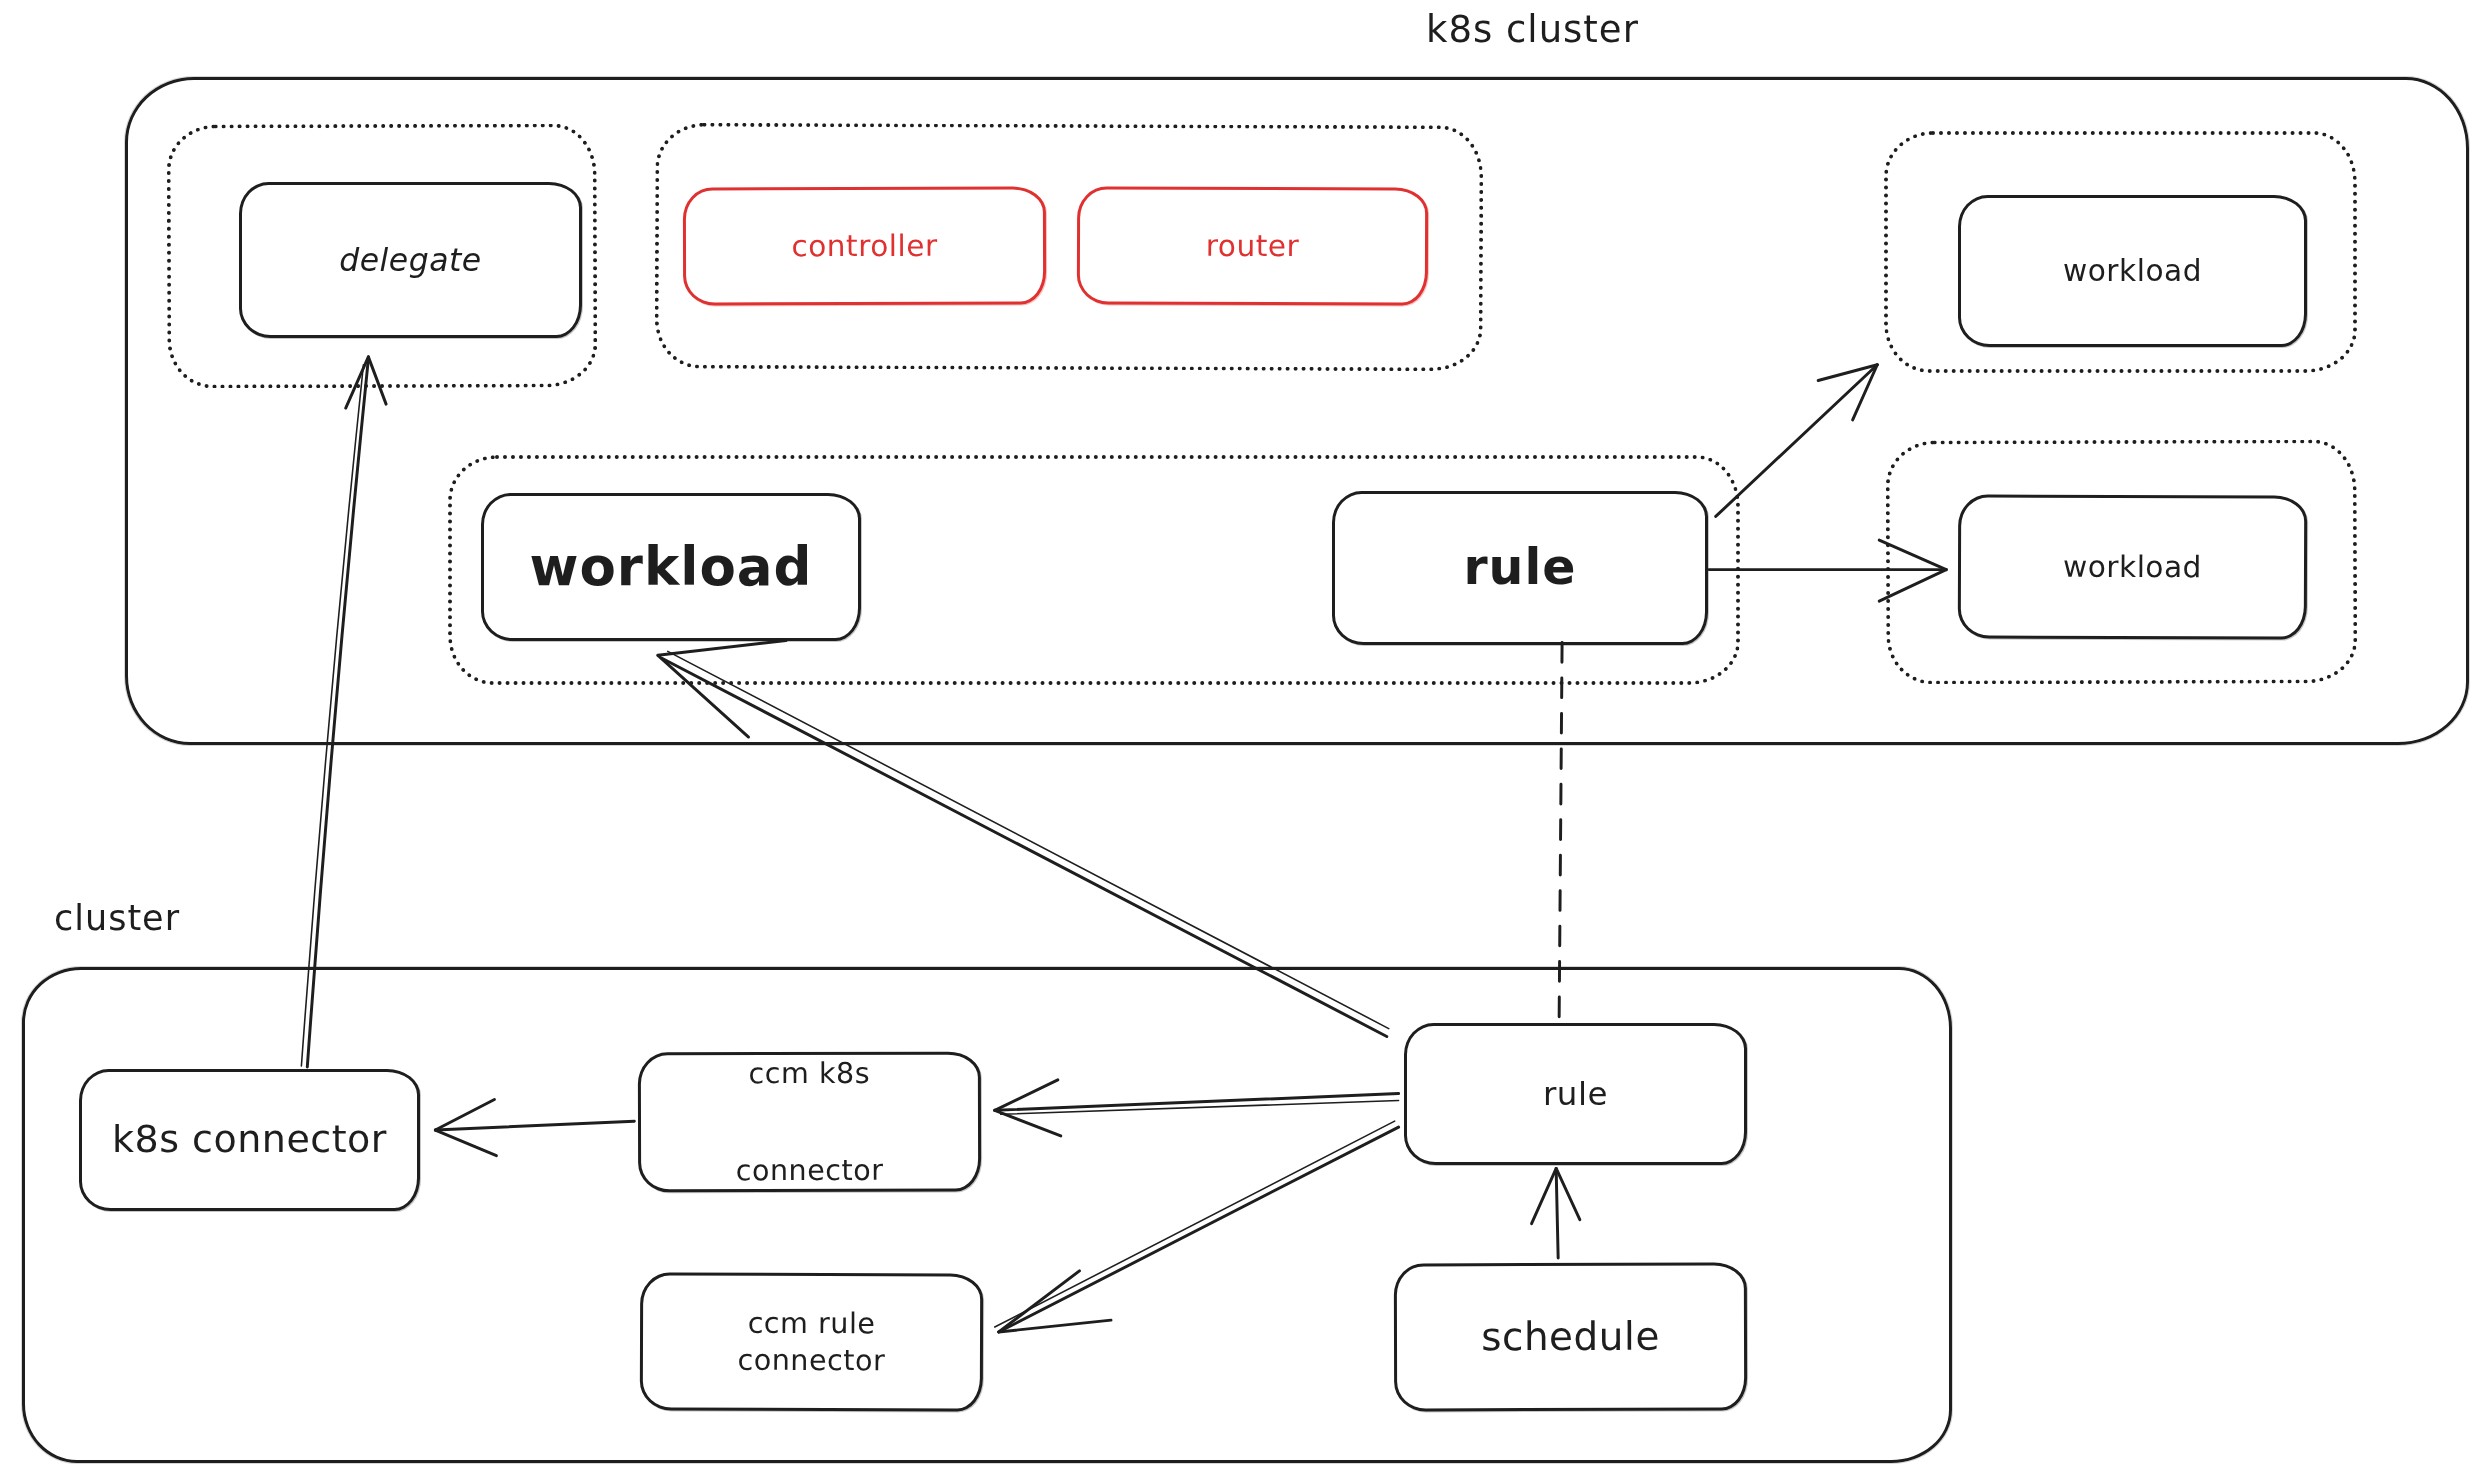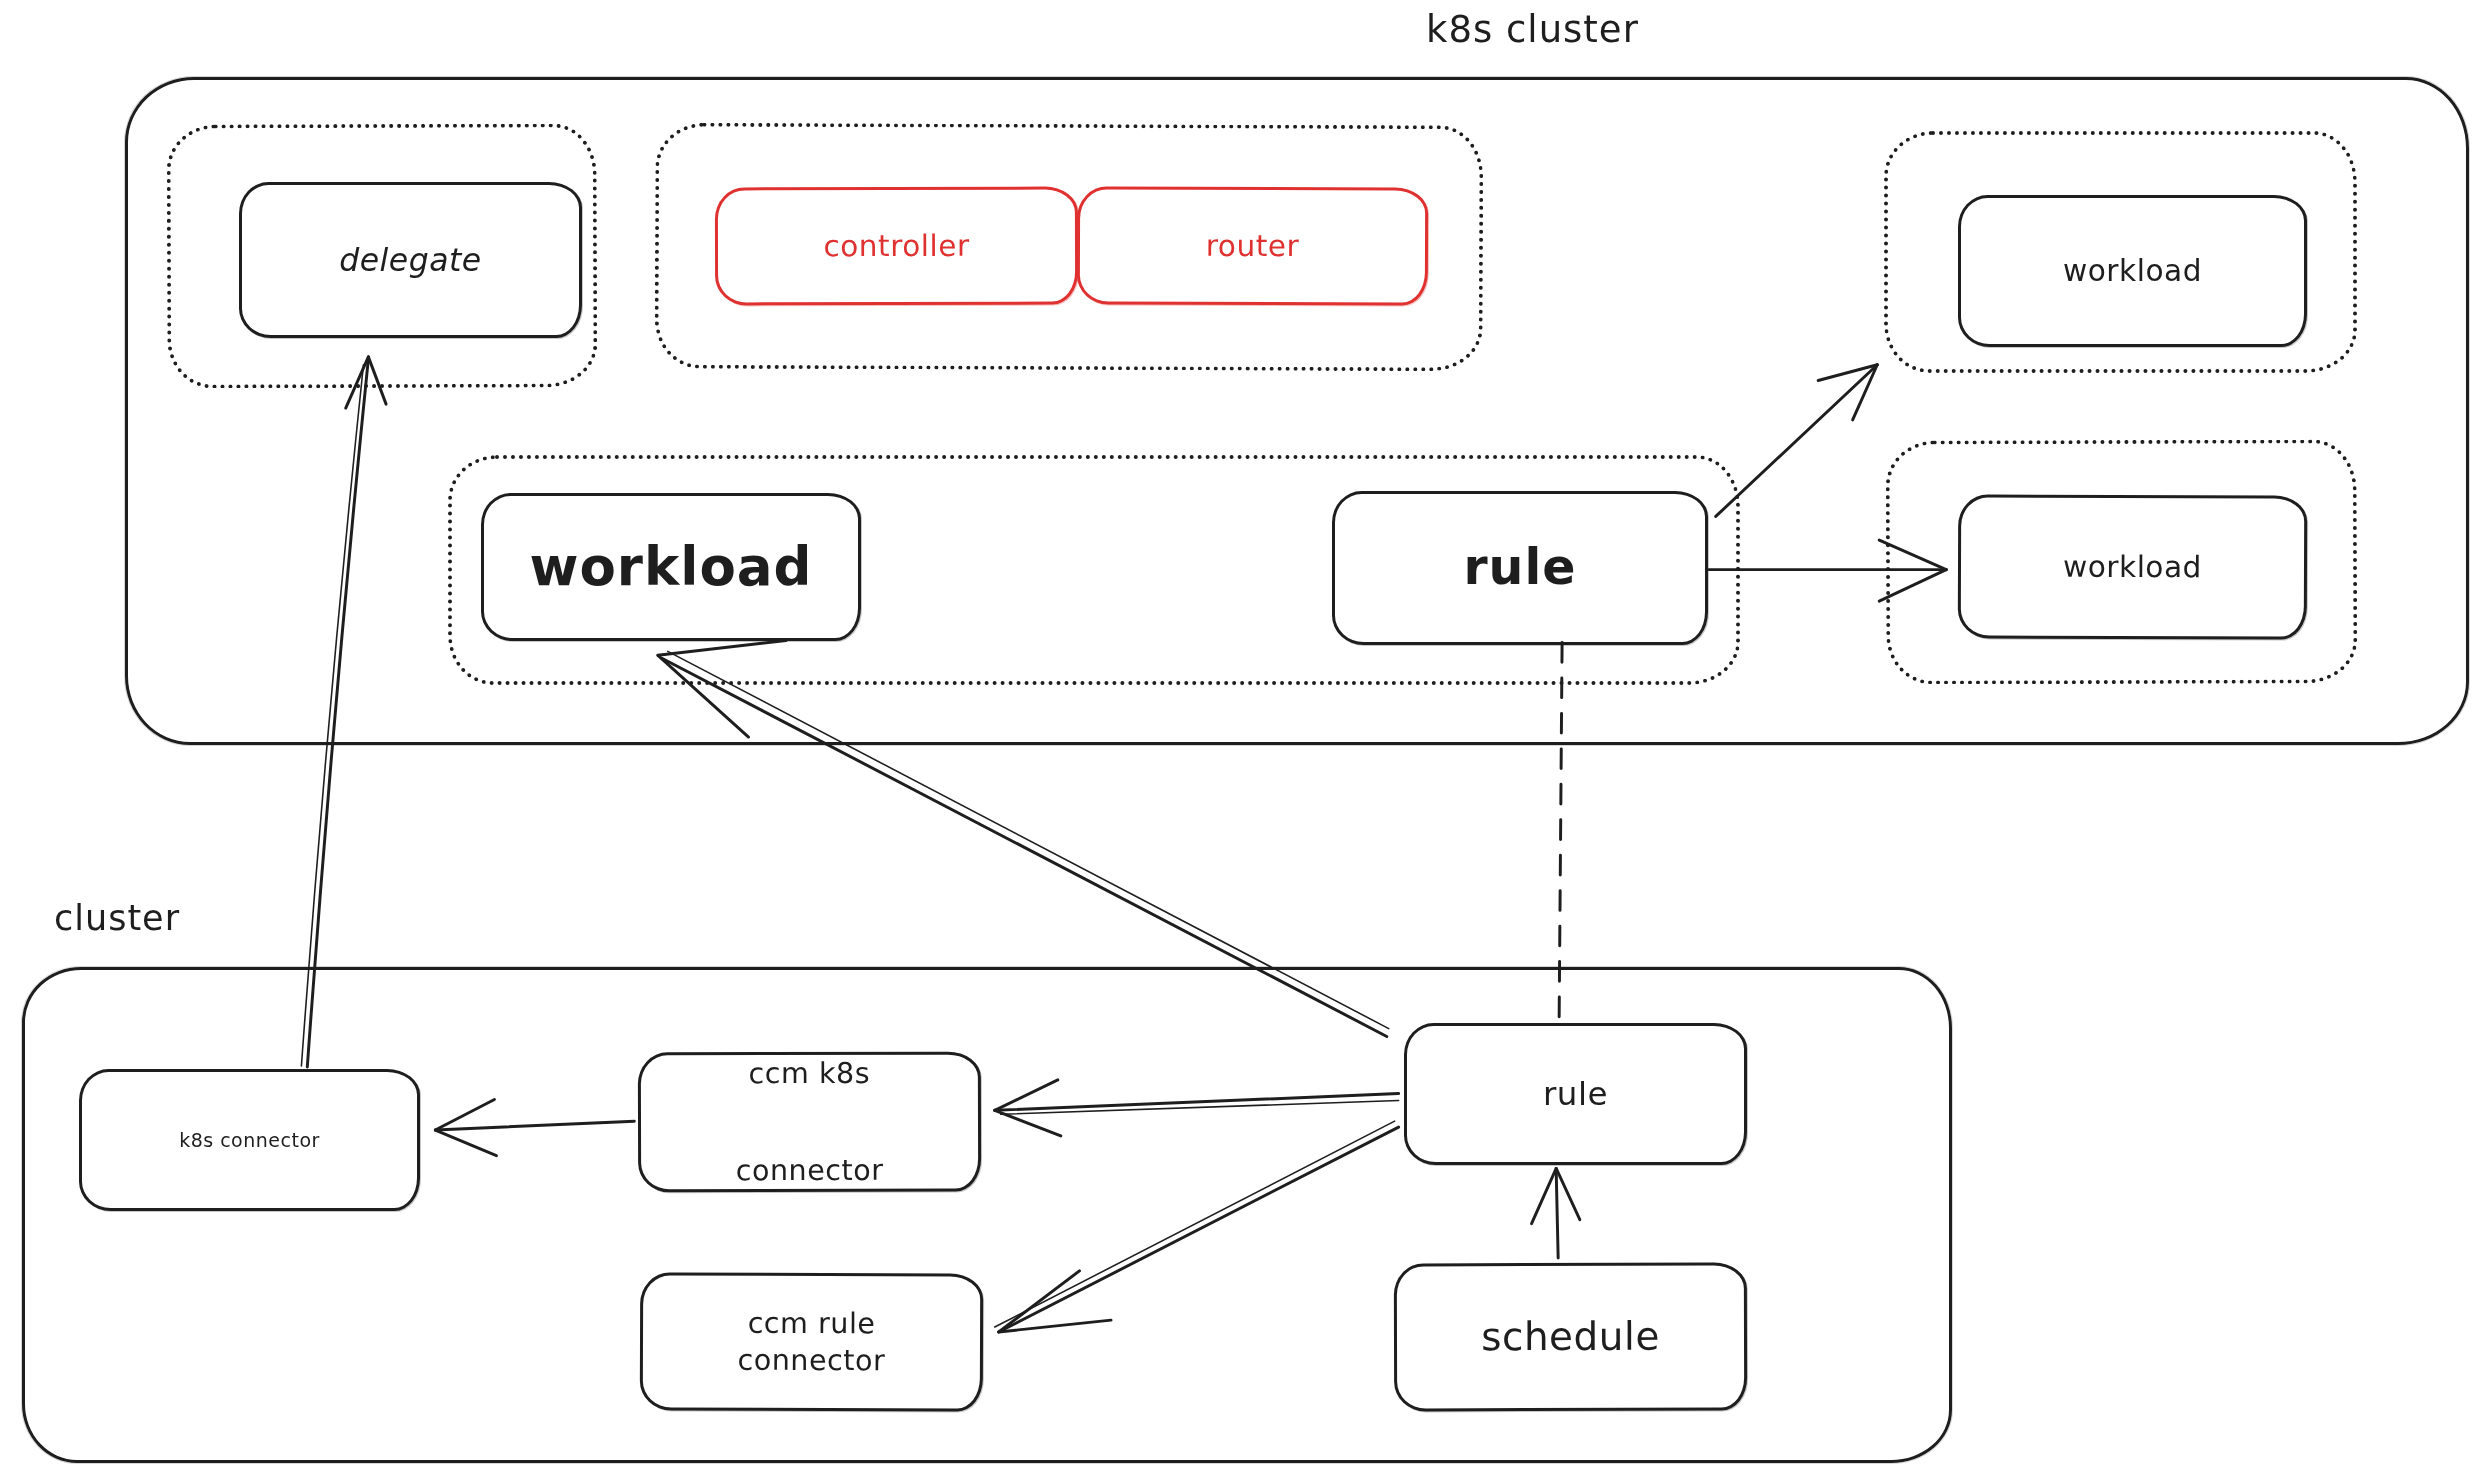--- a/index.html
+++ b/index.html
@@ -64,21 +64,21 @@
   <div class="group tilt-a" style="left:167px;top:124px;width:422px;height:256px;"></div>
   <div class="group tilt-b" style="left:655px;top:124px;width:820px;height:238px;"></div>
   <div class="group" style="left:1884px;top:131px;width:465px;height:234px;"></div>
   <div class="group" style="left:448px;top:455px;width:1284px;height:222px;"></div>
   <div class="group tilt-a" style="left:1886px;top:440px;width:463px;height:236px;"></div>
 
   <div class="node" style="left:239px;top:182px;width:337px;height:150px;font-size:31.5px;font-style:italic;">
     <span>delegate</span>
   </div>
 
-  <div class="node red tilt-a" style="left:683px;top:187px;width:357px;height:112px;font-size:29.6px;margin-left:32px;">
+  <div class="node red tilt-a" style="left:683px;top:187px;width:357px;height:112px;font-size:29.6px;">
     <span>controller</span>
   </div>
 
   <div class="node red tilt-b" style="left:1077px;top:187px;width:345px;height:112px;font-size:29.6px;">
     <span>router</span>
   </div>
 
   <div class="node" style="left:1958px;top:195px;width:343px;height:146px;font-size:29.6px;">
     <span>workload</span>
   </div>
@@ -88,21 +88,21 @@
   </div>
 
   <div class="node big-rule" style="left:1332px;top:491px;width:370px;height:148px;">
     <span>rule</span>
   </div>
 
   <div class="node tilt-b" style="left:1958px;top:495px;width:343px;height:138px;font-size:29.6px;">
     <span>workload</span>
   </div>
 
-  <div class="node" style="left:79px;top:1069px;width:335px;height:136px;font-size:19px;">
+  <div class="node" style="left:79px;top:1069px;width:335px;height:136px;font-size:38px;">
     <span>k8s connector</span>
   </div>
 
   <div class="node tilt-a" style="left:638px;top:1052px;width:337px;height:134px;font-size:28.6px;justify-content:space-between;">
     <span>ccm k8s</span>
     <span>connector</span>
   </div>
 
   <div class="node tilt-b" style="left:640px;top:1273px;width:337px;height:132px;font-size:28.6px;">
     <span>ccm rule</span>

